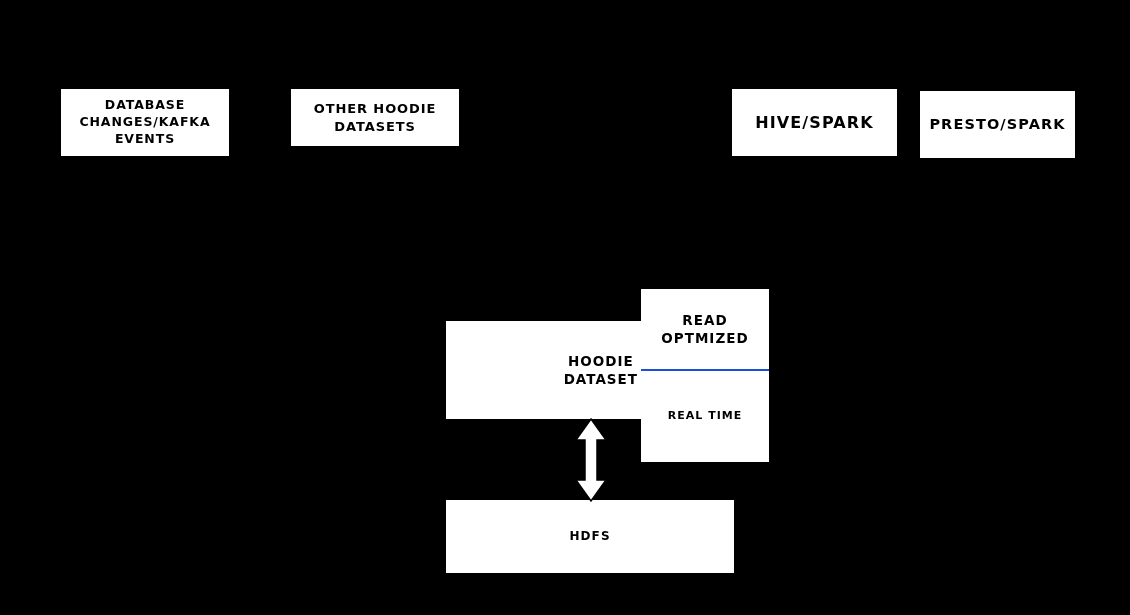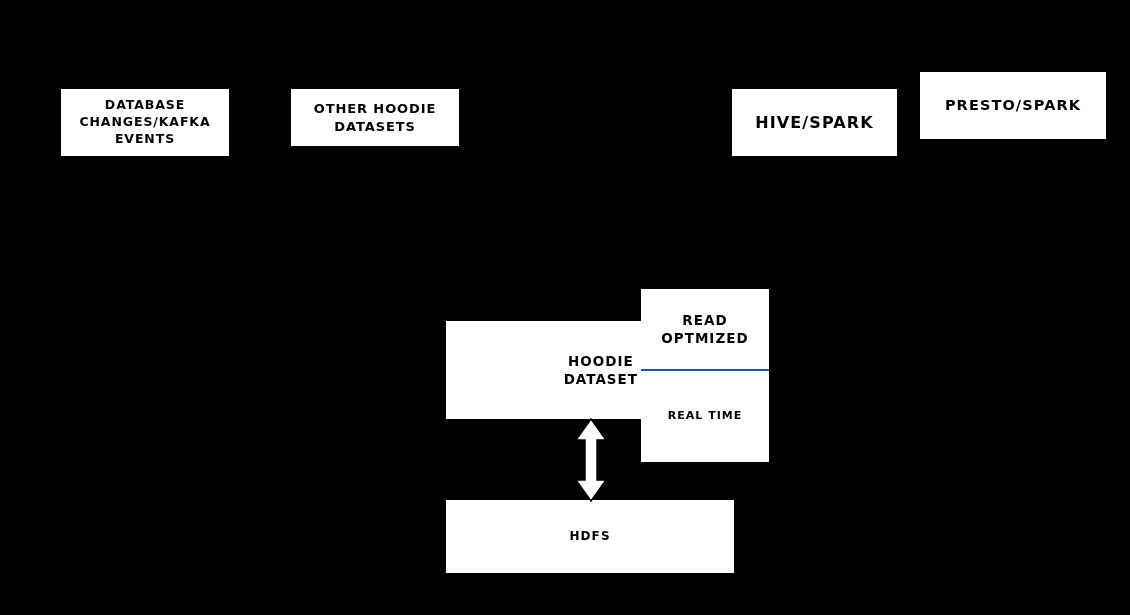--- a/index.html
+++ b/index.html
@@ -50,21 +50,21 @@
     font-size: 13px;
     letter-spacing: 0.9px;
     margin-left: 10px;
   }
   
   #node-hive-spark {
     left: 732px; top: 89px;  width: 165px; height: 67px;
     font-size: 16px;
   }
   #node-presto-spark {
-    left: 920px; top: 72px;  width: 186px; height: 67px;
+    left: 920px; top: 91px;  width: 155px; height: 67px;
     font-size: 14.5px;
     text-align: right;
   }
   
   #node-hoodie-dataset {
     left: 446px; top: 321px; width: 196px; height: 98px;
     justify-content: flex-end;
     text-align: center;
     padding-right: 4px;
     font-size: 13.5px;

